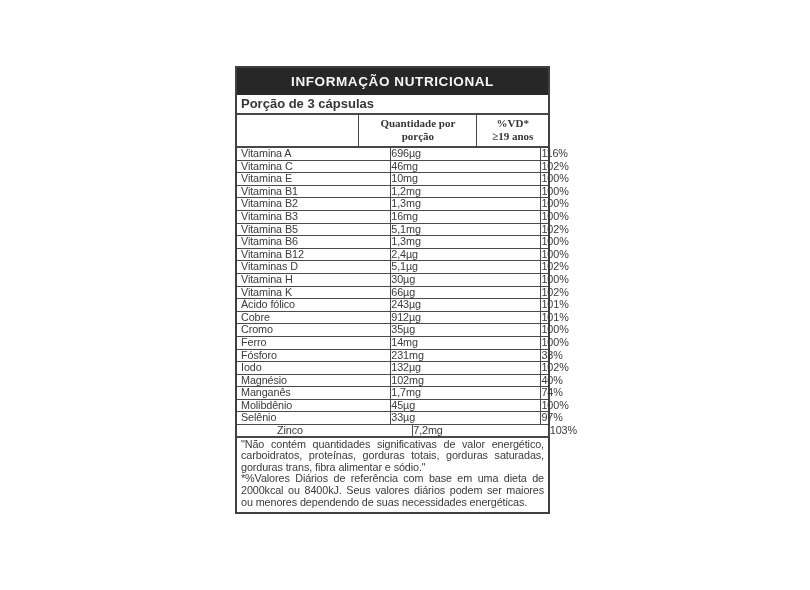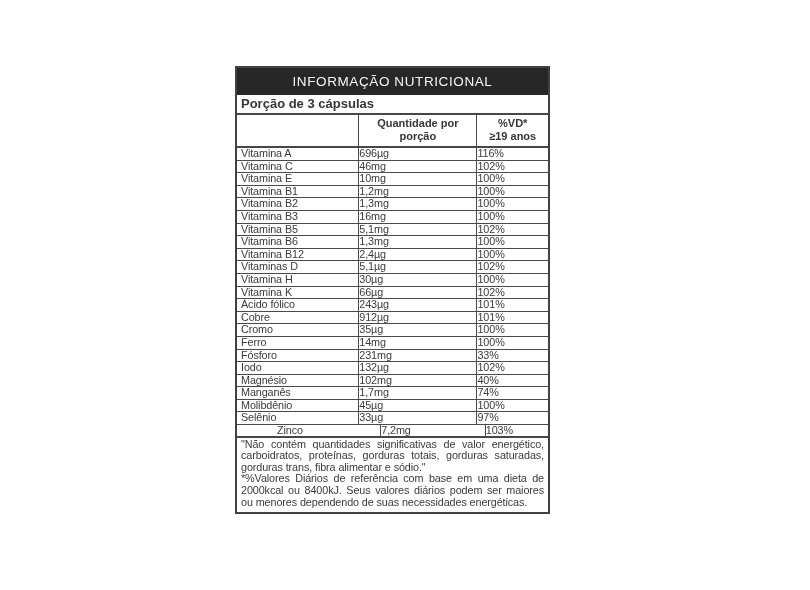--- a/index.html
+++ b/index.html
@@ -21,21 +21,21 @@
     top: 66px;
     width: 315px;
     box-sizing: border-box;
     border: 2px solid #414141;
     background: #fefefe;
     color: #3b3b3b;
   }
   .title-bar {
     background: #272727;
     color: #f6f6f6;
-    font-weight: normal;
+    font-weight: bold;
     font-size: 13.5px;
     letter-spacing: 0.6px;
     text-align: center;
     height: 27px;
     line-height: 27px;
   }
   .serving-row {
     font-weight: bold;
     font-size: 13px;
     color: #363636;
@@ -52,27 +52,29 @@
   .header-row .hcell {
     font-weight: bold;
     font-size: 11px;
     color: #363636;
     text-align: center;
     line-height: 13px;
     padding: 2px 0 3px 0;
   }
   .header-row .hcell.bordered {
     border-left: 1.5px solid #474747;
+    font-family: Liberation Serif, serif;
   }
   .data-row {
     display: grid;
     grid-template-columns: 39% 38% 23%;
     height: 12.6px;
     box-sizing: border-box;
     border-bottom: 1px solid #4a4a4a;
+    gap: 32px;
   }
   .data-row:last-child {
     border-bottom: 2px solid #474747;
     padding-left: 36px;
   }
   .data-row .cell {
     font-size: 10.8px;
     line-height: 11.6px;
     letter-spacing: -0.1px;
     color: #3b3b3b;

